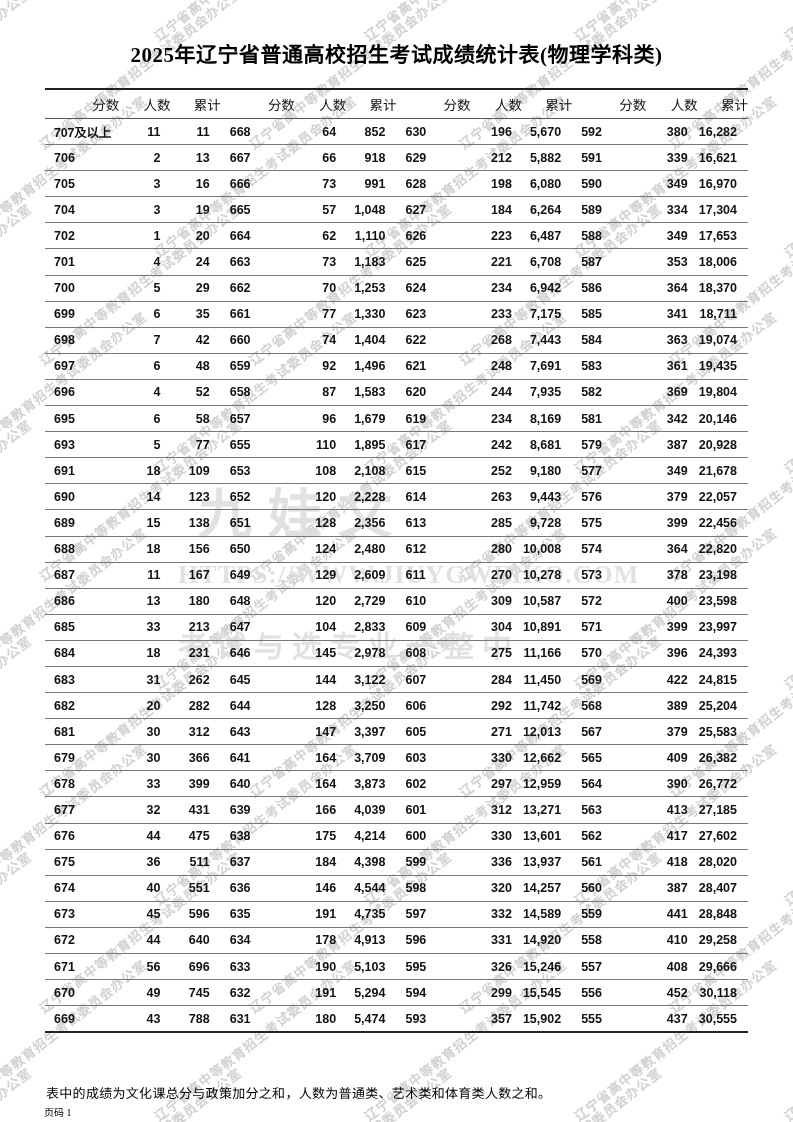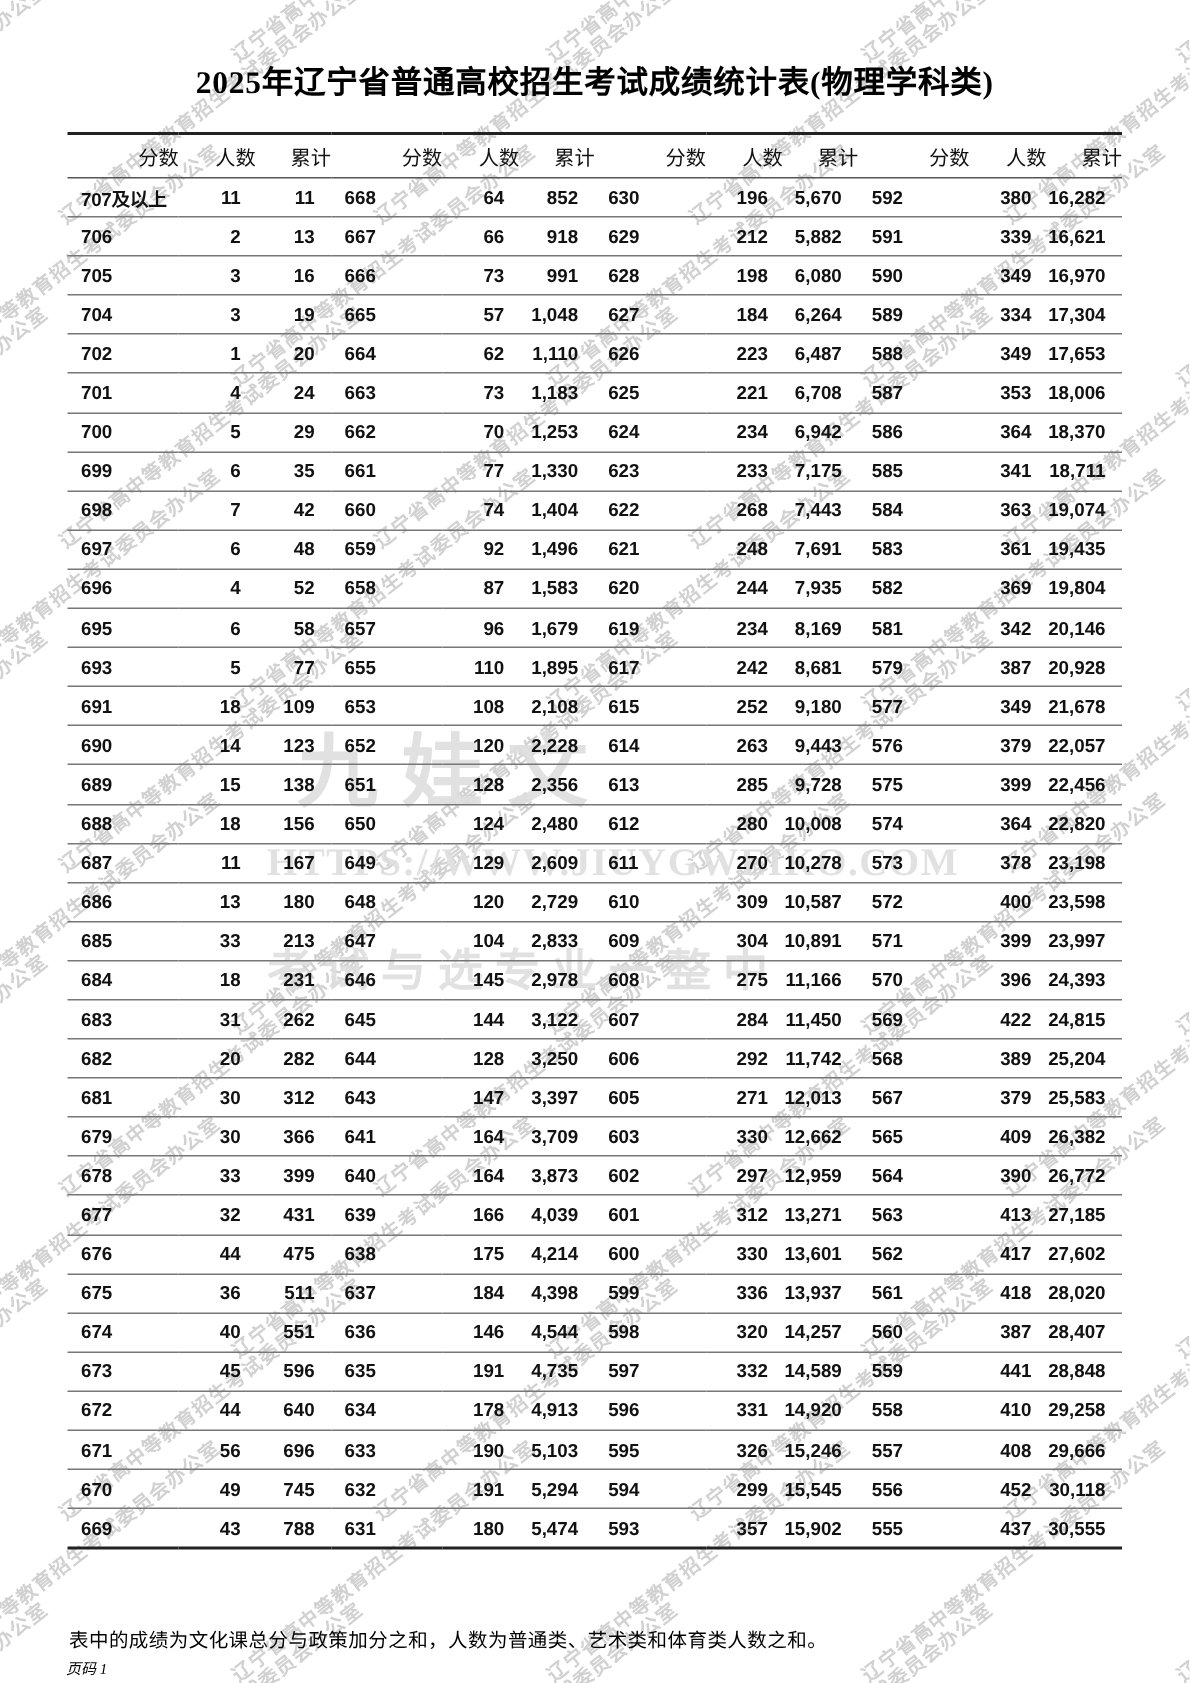--- a/index.html
+++ b/index.html
@@ -134,21 +134,20 @@
     font-size: 13px;
     color: #000;
     letter-spacing: .3px;
   }
   #page-number {
     position: absolute;
     left: 44px;
     top: 1104px;
     font-family: "Liberation Serif", "DejaVu Serif", serif;
     font-size: 10px;
-    font-style: italic;
     color: #000;
   }
 </style>
 </head>
 <body>
 
 <div id="watermark-layer">
     <div class="wm-text" style="left: -60px; top: 30px;">辽宁省高中等教育招生考试委员会办公室</div>
     <div class="wm-text" style="left: 150px; top: 30px;">辽宁省高中等教育招生考试委员会办公室</div>
     <div class="wm-text" style="left: 360px; top: 30px;">辽宁省高中等教育招生考试委员会办公室</div>

